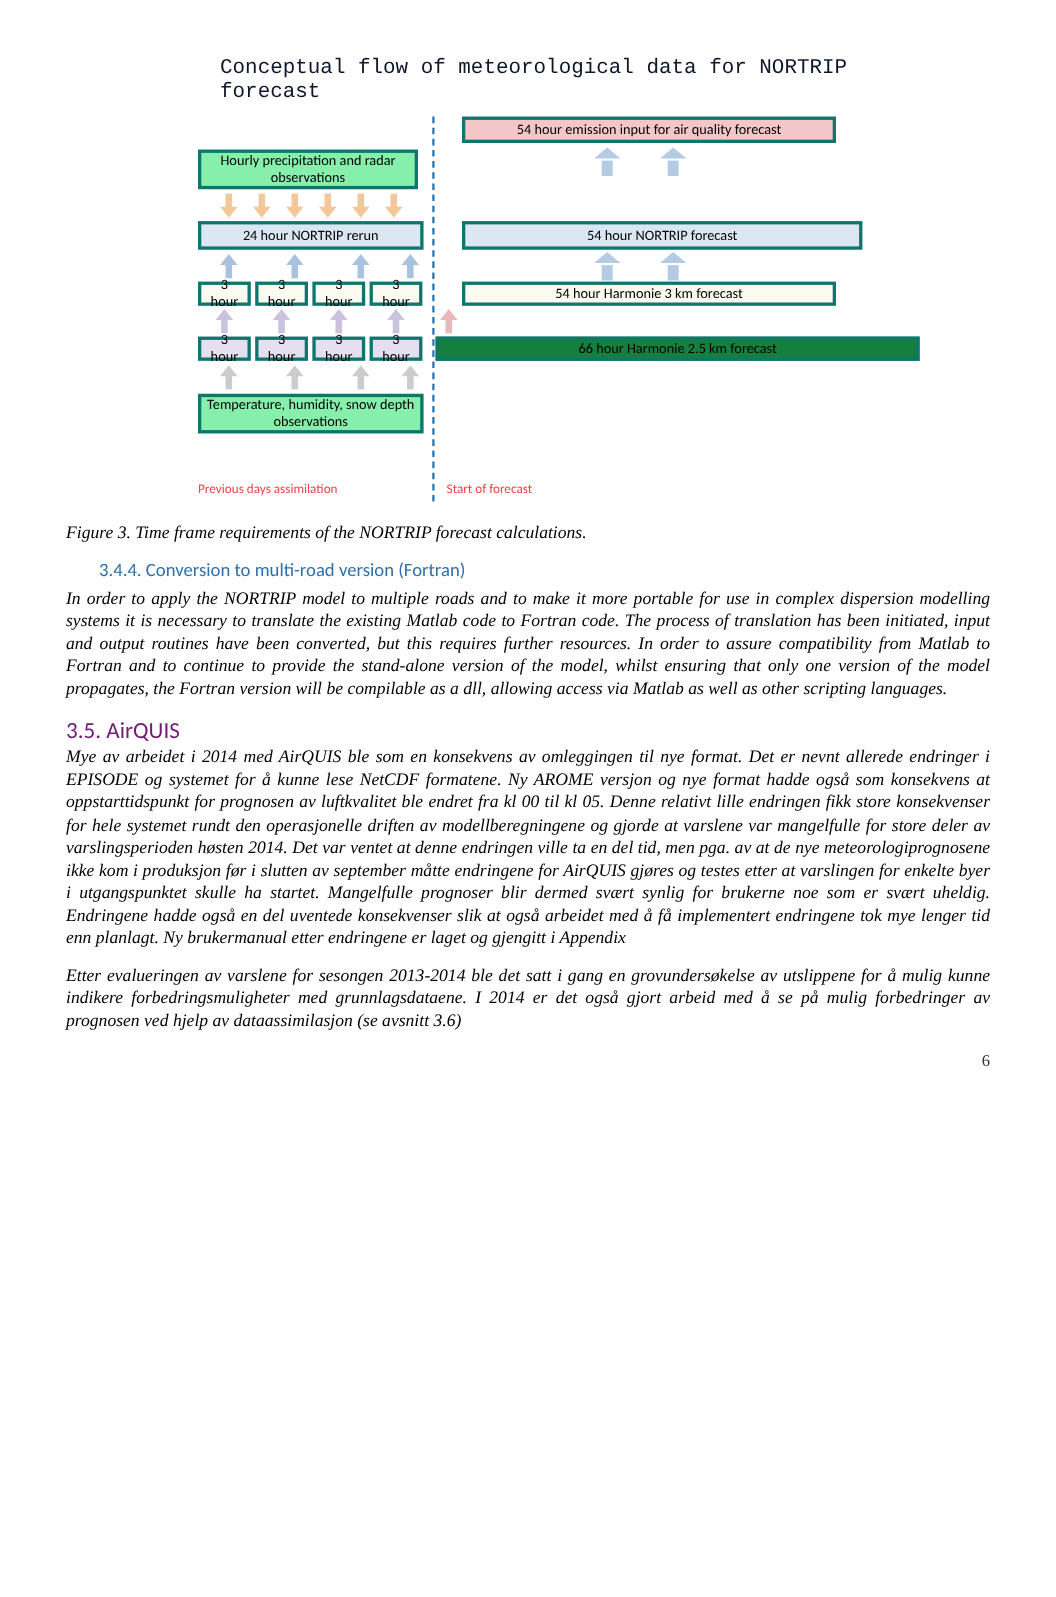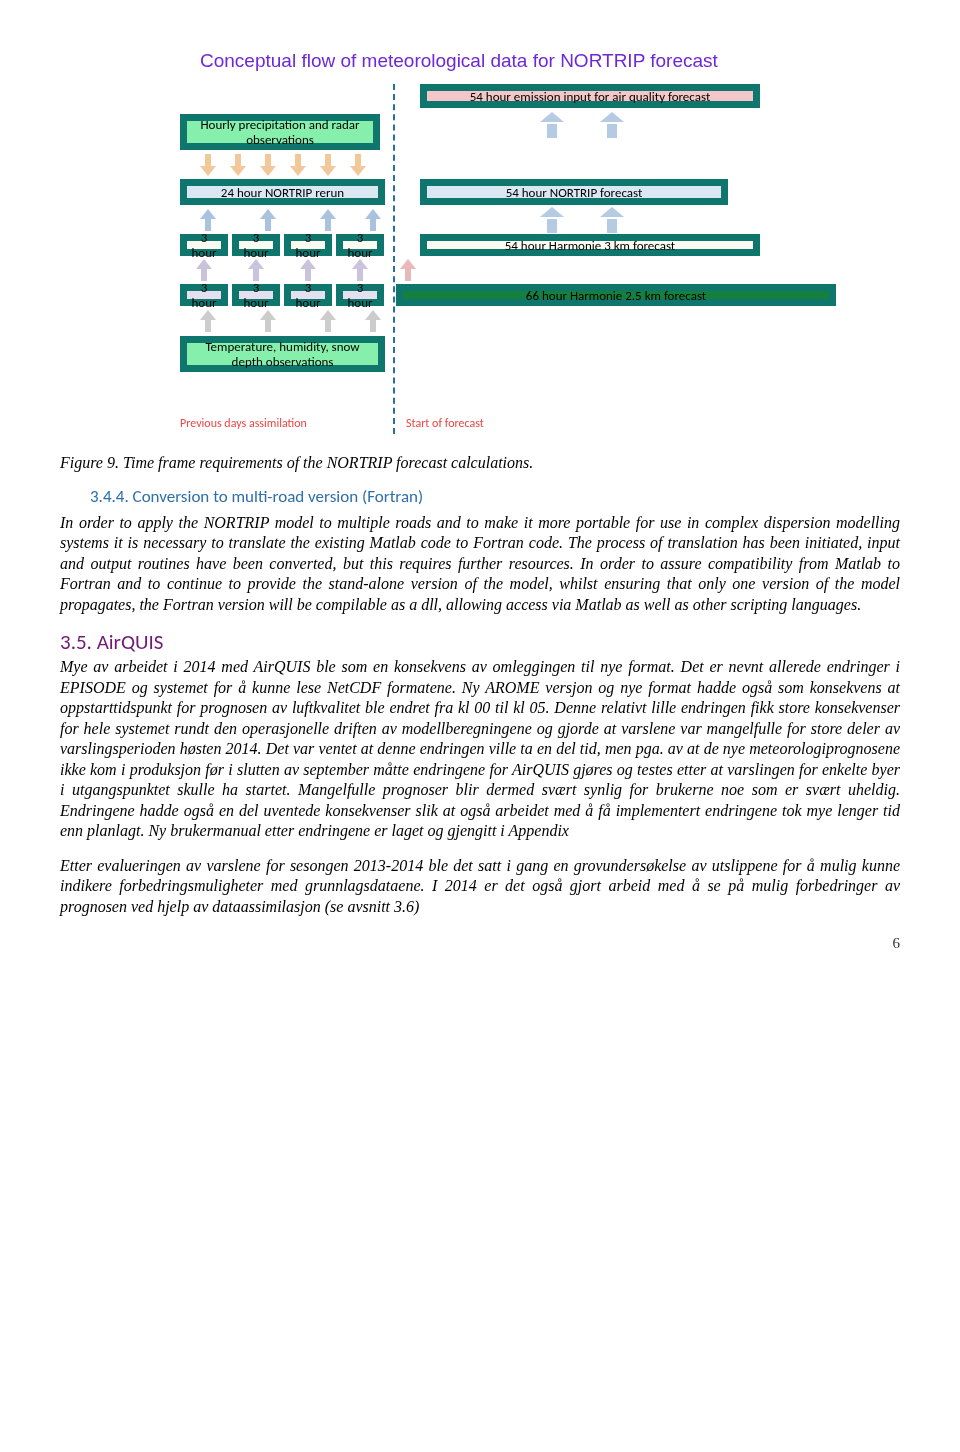--- a/index.html
+++ b/index.html
@@ -9,34 +9,34 @@
     font-size: 16px;
     color: #000;
     background: #fff;
     width: 840px;
   }
   .diagram {
     margin: 0 auto 20px auto;
     width: 760px;
   }
   .d-title {
-    color: #6d28d9;
-    font-family: Liberation Sans, sans-serif;
+    color: #0f172a;
+    font-family: Liberation Mono, monospace;
     font-size: 19px;
     margin: 0 0 12px 100px;
   }
   .d-stage {
     position: relative;
     height: 350px;
     font-family: Calibri, Arial, sans-serif;
     font-size: 13px;
   }
   .box {
     position: absolute;
-    border: 7px solid #0f766e;
+    border: 3px solid #0f766e;
     text-align: center;
     padding: 3px 4px;
     display: flex;
     align-items: center;
     justify-content: center;
     box-sizing: border-box;
   }
   .pink        { background: #f4c6c8; }
   .lightblue   { background: #dbe7f3; }
   .cream       { background: #fbfaf0; }
@@ -144,21 +144,21 @@
     <div class="down-arrow a-orange" style="left:130px; top:70px;"></div>
     <div class="down-arrow a-orange" style="left:160px; top:70px;"></div>
     <div class="down-arrow a-orange" style="left:190px; top:70px;"></div>
     <div class="down-arrow a-orange" style="left:220px; top:70px;"></div>
     <div class="down-arrow a-orange" style="left:250px; top:70px;"></div>
 
     <div class="up-arrow thick-blue" style="left:440px; top:28px;"></div>
     <div class="up-arrow thick-blue" style="left:500px; top:28px;"></div>
 
     <div class="box lightblue" style="left:80px; top:95px; width:205px; height:26px;">24 hour NORTRIP rerun</div>
-    <div class="box lightblue" style="left:320px; top:95px; width:308px; height:26px;">54 hour NORTRIP forecast</div>
+    <div class="box lightblue" style="left:320px; top:95px; width:364px; height:26px;">54 hour NORTRIP forecast</div>
 
     <div class="up-arrow a-blue" style="left:100px; top:125px;"></div>
     <div class="up-arrow a-blue" style="left:160px; top:125px;"></div>
     <div class="up-arrow a-blue" style="left:220px; top:125px;"></div>
     <div class="up-arrow a-blue" style="left:265px; top:125px;"></div>
     <div class="up-arrow thick-blue" style="left:440px; top:123px;"></div>
     <div class="up-arrow thick-blue" style="left:500px; top:123px;"></div>
 
     <div class="box cream" style="left:80px; top:150px; width:48px; height:22px;">3 hour</div>
     <div class="box cream" style="left:132px; top:150px; width:48px; height:22px;">3 hour</div>
@@ -183,21 +183,21 @@
     <div class="up-arrow a-grey" style="left:220px; top:226px;"></div>
     <div class="up-arrow a-grey" style="left:265px; top:226px;"></div>
 
     <div class="box white" style="left:80px; top:252px; width:205px; height:36px;">Temperature, humidity, snow depth observations</div>
 
     <div style="position:absolute; left:80px; top:310px;" class="legend-line">Previous days assimilation</div>
     <div style="position:absolute; left:306px; top:310px;" class="legend-line">Start of forecast</div>
   </div>
 </div>
 
-<p class="caption">Figure 9. Time frame requirements of the NORTRIP forecast calculations.</p>
+<p class="caption">Figure 3. Time frame requirements of the NORTRIP forecast calculations.</p>
 
 <h3 class="section-num">3.4.4. Conversion to multi-road version (Fortran)</h3>
 <p class="body">In order to apply the NORTRIP model to multiple roads and to make it more portable for use in complex dispersion modelling systems it is necessary to translate the existing Matlab code to Fortran code. The process of translation has been initiated, input and output routines have been converted, but this requires further resources. In order to assure compatibility from Matlab to Fortran and to continue to provide the stand-alone version of the model, whilst ensuring that only one version of the model propagates, the Fortran version will be compilable as a dll, allowing access via Matlab as well as other scripting languages.</p>
 
 <h2 class="section">3.5. AirQUIS</h2>
 <p class="body">Mye av arbeidet i 2014 med AirQUIS ble som en konsekvens av omleggingen til nye format. Det er nevnt allerede endringer i EPISODE og systemet for å kunne lese NetCDF formatene. Ny AROME versjon og nye format hadde også som konsekvens at oppstarttidspunkt for prognosen av luftkvalitet ble endret fra kl 00 til kl 05. Denne relativt lille endringen fikk store konsekvenser for hele systemet rundt den operasjonelle driften av modellberegningene og gjorde at varslene var mangelfulle for store deler av varslingsperioden høsten 2014. Det var ventet at denne endringen ville ta en del tid, men pga. av at de nye meteorologiprognosene ikke kom i produksjon før i slutten av september måtte endringene for AirQUIS gjøres og testes etter at varslingen for enkelte byer i utgangspunktet skulle ha startet. Mangelfulle prognoser blir dermed svært synlig for brukerne noe som er svært uheldig. Endringene hadde også en del uventede konsekvenser slik at også arbeidet med å få implementert endringene tok mye lenger tid enn planlagt. Ny brukermanual etter endringene er laget og gjengitt i Appendix</p>
 <p class="body">Etter evalueringen av varslene for sesongen 2013-2014 ble det satt i gang en grovundersøkelse av utslippene for å mulig kunne indikere forbedringsmuligheter med grunnlagsdataene. I 2014 er det også gjort arbeid med å se på mulig forbedringer av prognosen ved hjelp av dataassimilasjon (se avsnitt 3.6)</p>
 
 <div class="page-num">6</div>
 

